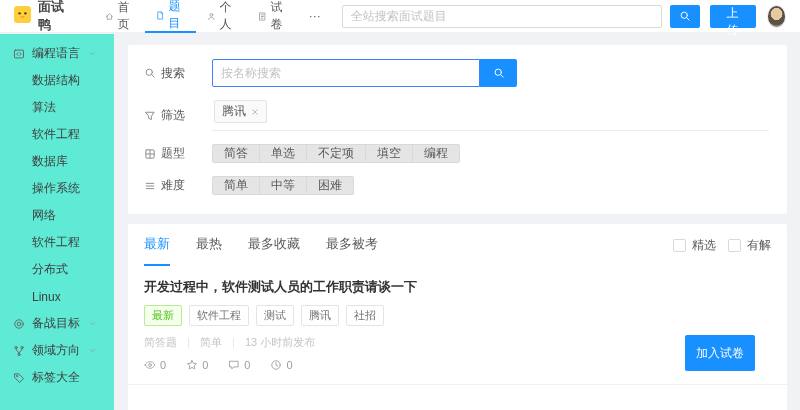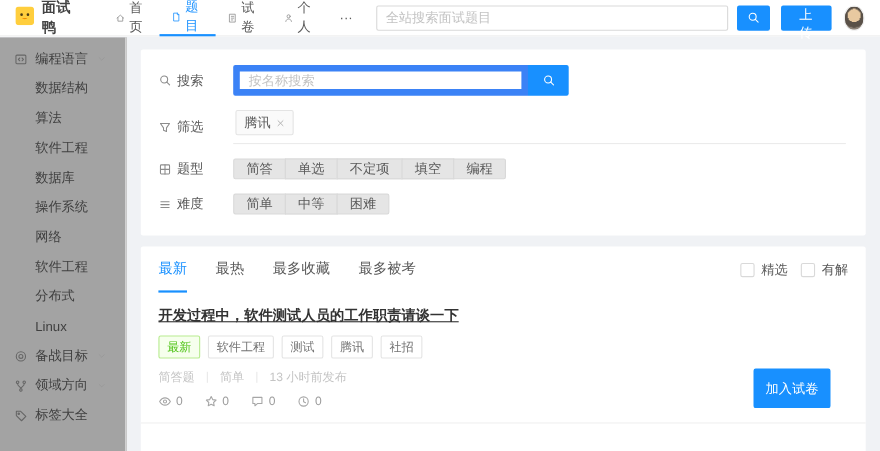--- a/index.html
+++ b/index.html
@@ -22,38 +22,38 @@
     padding:0 8px; font-size:12px; color:#333; outline:none; }
   .hsearch input::placeholder { color:#c3c3c3; }
   .btn-blue { background:#1890ff; color:#fff; border:none; border-radius:2px; font-size:12px; cursor:pointer; }
   .hsearch-btn { width:30px; height:23px; margin-left:8px; display:flex; align-items:center; justify-content:center; }
   .hsearch-btn .icon { width:12px; height:12px; color:#fff; }
   .upload-btn { height:23px; padding:0 13px; margin-left:10px; }
   .avatar { width:23px; height:23px; border-radius:50%; margin-left:11px; cursor:pointer;
     background:radial-gradient(circle at 50% 38%, #e8c9a0 0 38%, #5a5148 39% 70%, #8a8076 71%); border:1px solid #eee; }
 
   
-  .sidebar { position:fixed; top:34px; left:0; width:115px; bottom:0; background:#a3a3a3;
+  .sidebar { position:fixed; top:34px; left:0; width:115px; bottom:0; background:#5eead4;
     border-right:1px solid #f0f0f0; padding-top:6px; overflow:hidden; }
   .side-item { display:flex; align-items:center; height:27px; padding:0 10px 0 13px; color:#404040; cursor:pointer; }
   .side-item .icon { width:12px; height:12px; color:#666; margin-right:7px; flex:none; }
   .side-item .chev { width:9px; height:9px; color:#999; margin-left:auto; }
   .side-sub { display:flex; align-items:center; height:27px; padding-left:32px; color:#404040; cursor:pointer; }
 
   
   .main { position:absolute; left:115px; top:34px; width:685px; padding:11px 13px; display:flex; flex-direction:column; gap:10px; }
   .card { background:#fff; border-radius:2px; }
 
   
   .filter-card { padding:14px 18px 6px 16px; }
   .frow { display:flex; align-items:center; margin-bottom:13px; }
   .flabel { display:flex; align-items:center; gap:5px; width:68px; color:#595959; flex:none; }
   .flabel .icon { width:12px; height:12px; color:#8c8c8c; }
   .fsearch-group { display:flex; }
-  .fsearch-group input { width:268px; height:28px; border:6px solid #3b82f6; border-radius:2px 0 0 2px;
+  .fsearch-group input { width:268px; height:28px; border:1px solid #3b82f6; border-radius:2px 0 0 2px;
     padding:0 8px; font-size:12px; outline:none; }
   .fsearch-group input::placeholder { color:#c3c3c3; }
   .fsearch-btn { width:37px; height:28px; border-radius:0 2px 2px 0; display:flex; align-items:center; justify-content:center; }
   .fsearch-btn .icon { width:12px; height:12px; color:#fff; }
   .fsel-box { flex:1; border-bottom:1px solid #ebebeb; padding:0 0 7px 2px; display:flex; gap:6px; }
   .chip { display:inline-flex; align-items:center; gap:5px; background:#fafafa; border:1px solid #e4e4e4;
     border-radius:2px; padding:2px 7px; color:#595959; cursor:pointer; }
   .chip .icon { width:8px; height:8px; color:#b3b3b3; }
   .opt-group { display:flex; }
   .opt { border:1px solid #d9d9d9; background:#e5e5e5; color:#595959; font-size:12px;
@@ -65,21 +65,21 @@
   .list-card { padding:0 0 4px; flex:1; }
   .tabs-row { display:flex; align-items:center; padding:0 16px; height:42px; }
   .tabs { display:flex; gap:26px; height:42px; }
   .tab { display:flex; align-items:center; color:#595959; font-size:13px; cursor:pointer; height:42px; border-bottom:2px solid transparent; }
   .tab.active { color:#1890ff; border-bottom-color:#1890ff; }
   .checks { margin-left:auto; display:flex; gap:12px; }
   .check { display:flex; align-items:center; gap:6px; color:#595959; cursor:pointer; }
   .cbox { width:13px; height:13px; border:1px solid #d9d9d9; border-radius:2px; background:#fff; display:inline-block; }
 
   .q-item { position:relative; padding:12px 16px 13px; border-bottom:1px solid #f0f0f0; }
-  .q-title { font-size:13px; font-weight:bold; color:#333; margin-bottom:9px; cursor:pointer;text-decoration:underline; }
+  .q-title { font-size:13px; font-weight:bold; color:#333; margin-bottom:9px; cursor:pointer; }
   .q-tags { display:flex; gap:7px; margin-bottom:9px; }
   .tag { border:1px solid #e4e4e4; background:#fff; color:#737373; font-size:11px; padding:2px 7px; border-radius:2px; cursor:pointer; }
   .tag.green { color:#52c41a; background:#f6ffed; border-color:#b7eb8f; }
   .q-meta { display:flex; align-items:center; color:#c4c4c4; font-size:11px; margin-bottom:9px; }
   .q-meta .sep { width:1px; height:10px; background:#e8e8e8; margin:0 11px; }
   .q-stats { display:flex; gap:20px; color:#9c9c9c; font-size:11px; }
   .stat { display:flex; align-items:center; gap:4px; }
   .stat .icon { width:12px; height:12px; color:#a6a6a6; }
   .q-action { position:absolute; right:32px; bottom:13px; height:36px; padding:0 11px; }
 
@@ -113,33 +113,33 @@
         <span class="icon ">
           <svg viewBox="0 0 16 16" fill="none" stroke="currentColor" stroke-width="1.3" stroke-linecap="round" stroke-linejoin="round">
             <path d="M4 1.5h5.5L12 4v10.5H4zM9.5 1.5V4H12"></path>
           </svg>
         </span>
         <span>题目</span>
       </div>
       <div class="nav-item">
         <span class="icon ">
           <svg viewBox="0 0 16 16" fill="none" stroke="currentColor" stroke-width="1.3" stroke-linecap="round" stroke-linejoin="round">
-            <path d="M3.5 1.5h9v13h-9zM6 5h4M6 8h4M6 11h2.5"></path>
-          </svg>
-        </span>
-        <span>试卷</span>
+            <circle cx="8" cy="5" r="2.6"></circle>
+            <path d="M3.3 13.5c.4-2.6 2.2-4 4.7-4s4.3 1.4 4.7 4"></path>
+          </svg>
+        </span>
+        <span>个人</span>
       </div>
       <div class="nav-item">
         <span class="icon ">
           <svg viewBox="0 0 16 16" fill="none" stroke="currentColor" stroke-width="1.3" stroke-linecap="round" stroke-linejoin="round">
-            <circle cx="8" cy="5" r="2.6"></circle>
-            <path d="M3.3 13.5c.4-2.6 2.2-4 4.7-4s4.3 1.4 4.7 4"></path>
-          </svg>
-        </span>
-        <span>个人</span>
+            <path d="M3.5 1.5h9v13h-9zM6 5h4M6 8h4M6 11h2.5"></path>
+          </svg>
+        </span>
+        <span>试卷</span>
       </div>
       <div class="nav-item">
         <span>···</span>
       </div>
     </nav>
   <div class="hsearch">
     <input placeholder="全站搜索面试题目" style="">
     <button class="btn-blue hsearch-btn">
       <span class="icon">
           <svg viewBox="0 0 16 16" fill="none" stroke="currentColor" stroke-width="1.3" stroke-linecap="round" stroke-linejoin="round">

